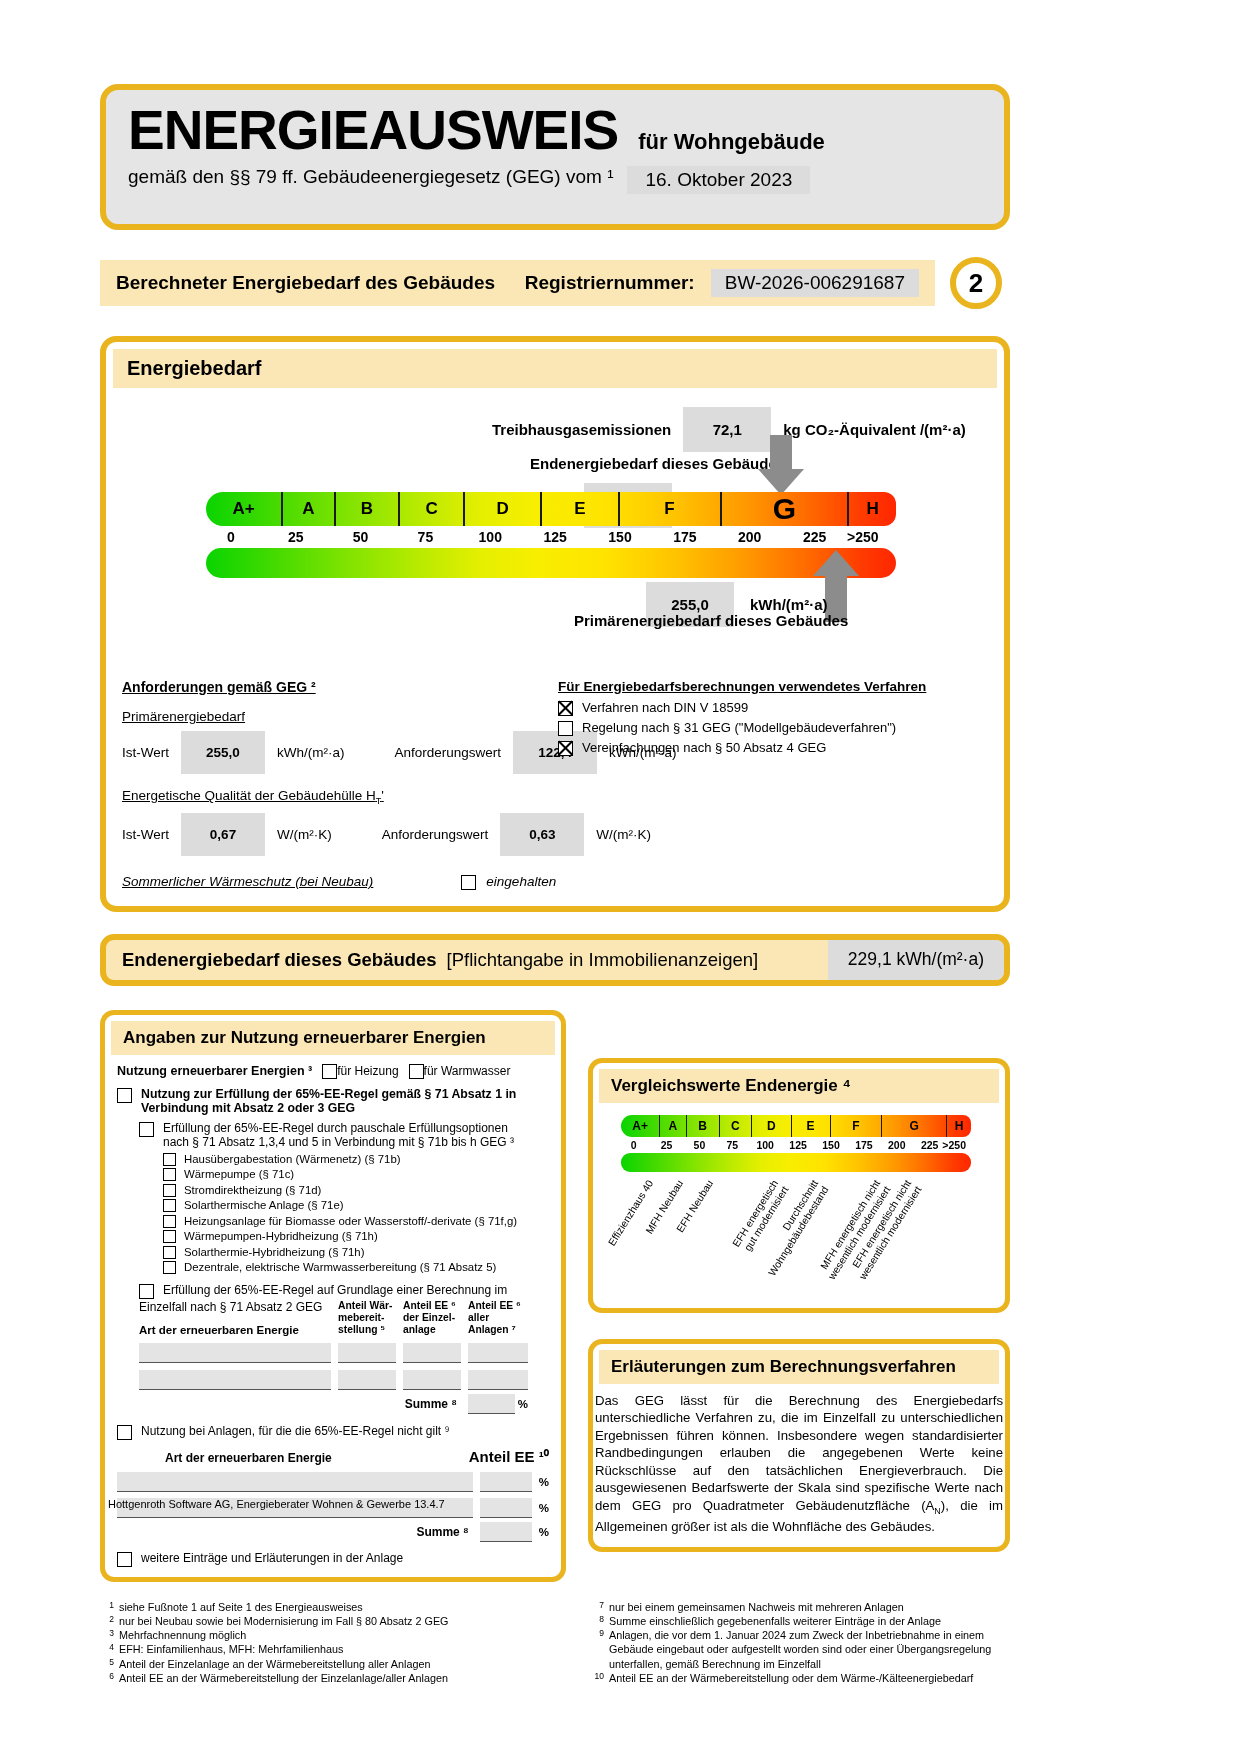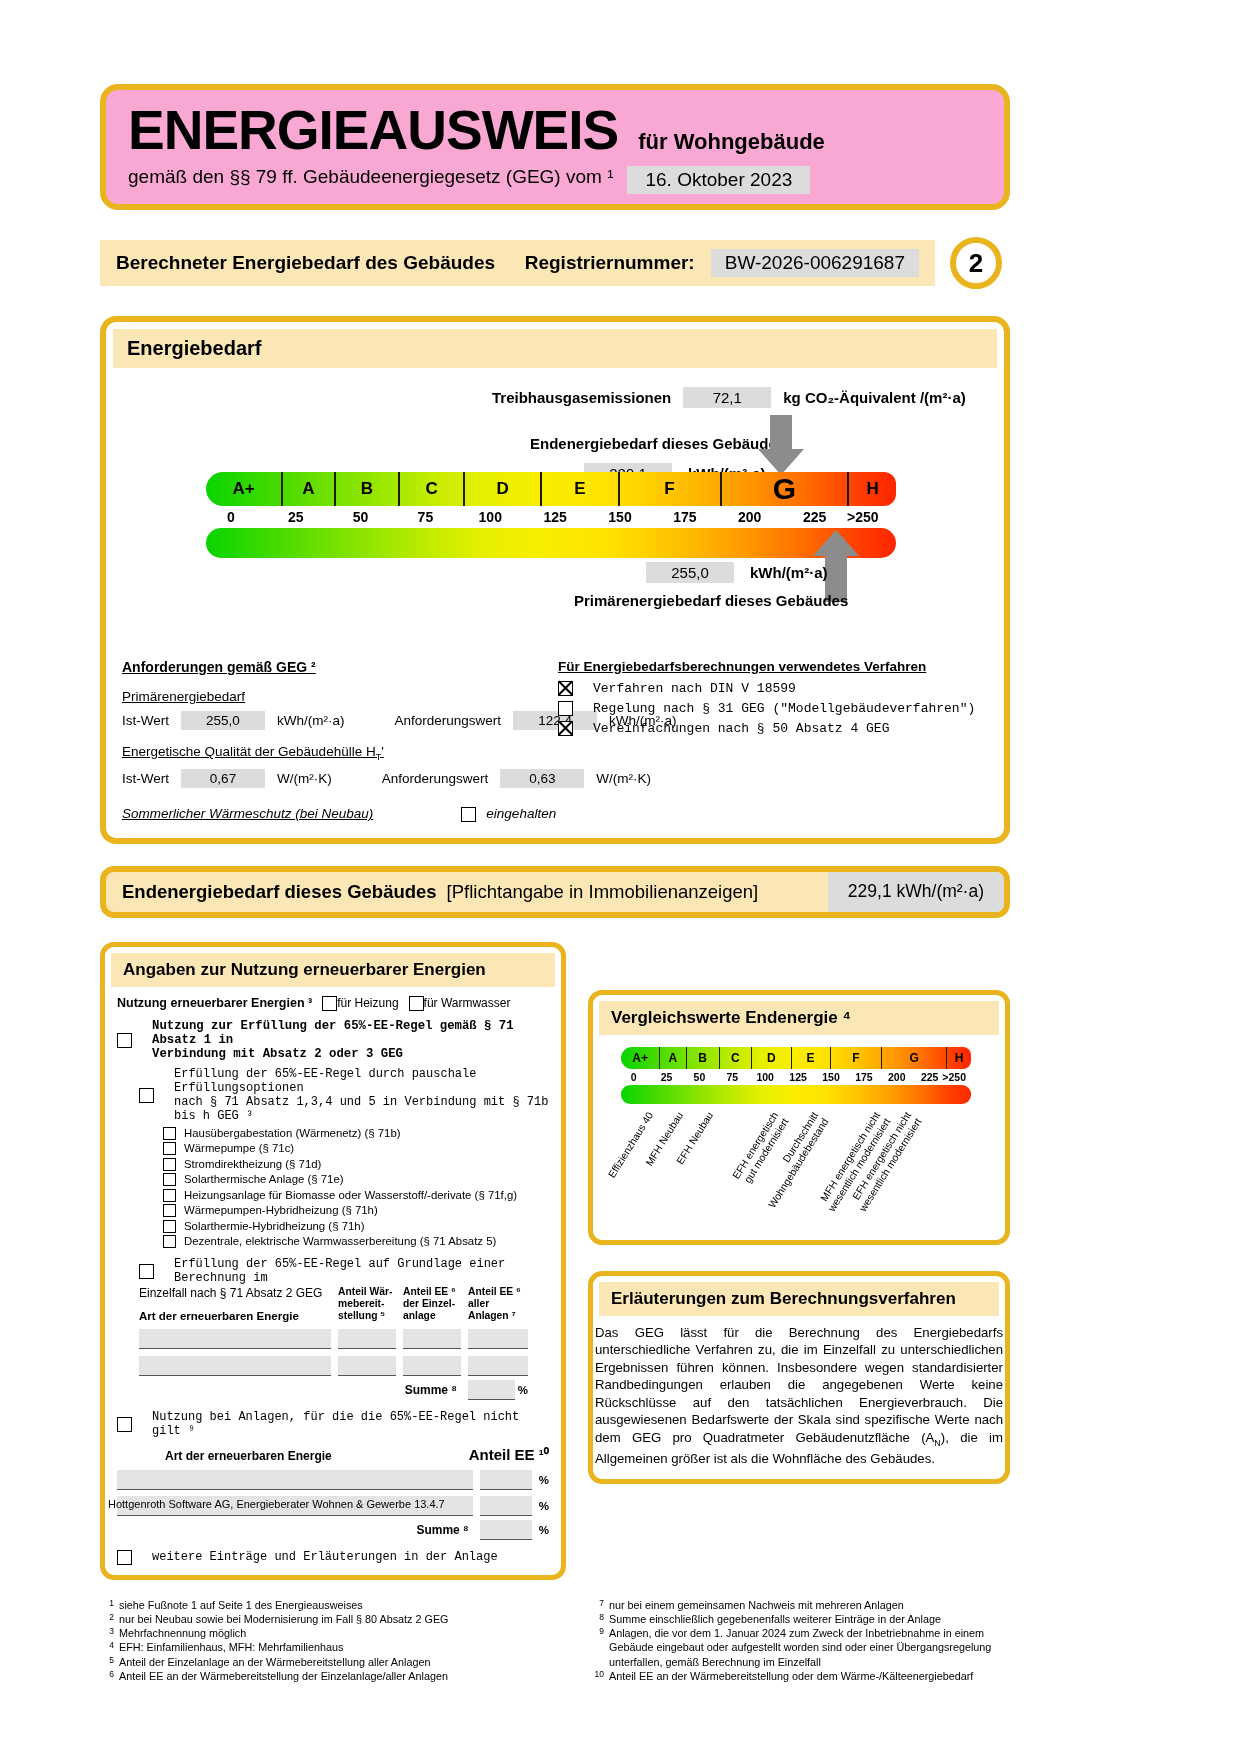--- a/index.html
+++ b/index.html
@@ -3,21 +3,21 @@
 <meta charset="utf-8">
 <style>
   html,body { margin:0; padding:0; background:#fff; }
   .page { position:relative; width:1240px; height:1754px; background:#fff;
           font-family:"Liberation Sans", sans-serif; color:#000; overflow:hidden; }
   .content { position:absolute; left:100px; top:84px; width:910px; }
   .bold { font-weight:bold; }
   .graybox { background:#DCDCDC; }
 
   
-  .hdr-box { border:6px solid #EAB41E; border-radius:18px; padding:8px 22px 10px; background:#f9a8d4; }
+  .hdr-box { border:6px solid #EAB41E; border-radius:18px; padding:8px 22px 30px; background:#e5e5e5; }
   .hdr-row { display:flex; align-items:baseline; gap:20px; }
   .hdr-title { font-size:55px; font-weight:bold; letter-spacing:-1px; }
   .hdr-sub { font-size:22px; font-weight:bold; }
   .hdr-law { font-size:19px; margin-top:4px; display:flex; align-items:flex-start; }
   .date-box { padding:3px 18px; margin-left:14px; }
 
   
   .reg-row { position:relative; margin-top:28px; height:50px; }
   .reg-band { position:absolute; left:0; top:2px; width:803px; background:#FBE7B6; display:flex;
               align-items:center; padding:0 16px; height:46px; font-size:19px; }
@@ -27,21 +27,21 @@
                  border-radius:50%; background:#fff; display:flex; align-items:center; justify-content:center;
                  font-size:26px; font-weight:bold; }
 
   
   .panel { border:6px solid #EAB41E; border-radius:16px; background:#fff; }
   .panel-band { background:#FBE7B6; margin:7px; padding:8px 14px; font-size:20px; font-weight:bold; }
 
   
   .eb-chart { position:relative; height:284px; font-size:15px; }
   .ghg { position:absolute; left:386px; top:12px; display:flex; align-items:center; gap:12px; font-weight:bold; }
-  .val-box { width:88px; text-align:center; padding:2px 0; font-weight:normal; }
+  .val-box { width:88px; text-align:center; padding:14px 0; font-weight:bold; }
   .end-lbl { position:absolute; left:424px; top:60px; font-weight:bold; }
   .end-val { position:absolute; left:478px; top:88px; display:flex; gap:16px; align-items:center; font-weight:bold; }
 
   .scale { position:absolute; left:100px; top:97px; width:690px; }
   .grad-bg { background:linear-gradient(90deg,#0ad400 0%,#45da00 10%,#7ee300 20%,#b4ea00 30%,
              #e6ef00 40%,#f8ee00 48%,#ffe300 58%,#ffc300 68%,#ff9a00 78%,#ff6b00 87%,#ff3b00 95%,#ff2600 100%); }
   .letters { display:flex; height:34px; border-radius:17px 12px 12px 17px; overflow:hidden; align-items:center; }
   .seg { display:flex; align-items:center; justify-content:center; font-weight:bold; font-size:17px; height:100%; }
   .seg + .seg { border-left:2px solid #1a1a1a; }
   .sg0{width:10.9%}.sg1{width:7.3%}.sg2{width:9.1%}.sg3{width:9.1%}.sg4{width:10.9%}
@@ -67,21 +67,21 @@
   
   .req { position:relative; padding:0 16px 16px; font-size:13.5px; }
   .u { text-decoration:underline; }
   .req-title { font-weight:bold; text-decoration:underline; font-size:14px; }
   .req-sub { text-decoration:underline; margin-top:14px; }
   .req-vals { display:flex; align-items:center; gap:12px; margin-top:7px; }
   .req-vals .val-box { width:84px; }
   .sp26 { width:26px; }
   .verfahren { position:absolute; left:452px; top:0; width:446px; font-size:13px; }
   .vtitle { font-weight:bold; text-decoration:underline; font-size:13.5px; margin-bottom:6px; }
-  .cb-row { display:flex; gap:20px; margin-top:4px; align-items:center;font-family:Liberation Mono, monospace; }
+  .cb-row { display:flex; gap:9px; margin-top:4px; align-items:flex-start; }
   .cb { width:13px; height:13px; border:1.5px solid #000; background:#fff; flex:none; position:relative; margin-top:1px; }
   .cb.checked::before,.cb.checked::after { content:""; position:absolute; left:-3px; width:19px; top:5px; height:2px; background:#000; }
   .cb.checked::before { transform:rotate(45deg); }
   .cb.checked::after { transform:rotate(-45deg); }
   .cb.small { width:11px; height:11px; }
   .sommer { display:flex; align-items:center; margin-top:18px;font-style:italic; }
   .sommer .cb { margin-left:88px; margin-right:10px; }
 
   
   .ee-bar { margin-top:22px; border:6px solid #EAB41E; border-radius:14px; background:#FBE7B6; display:flex;

